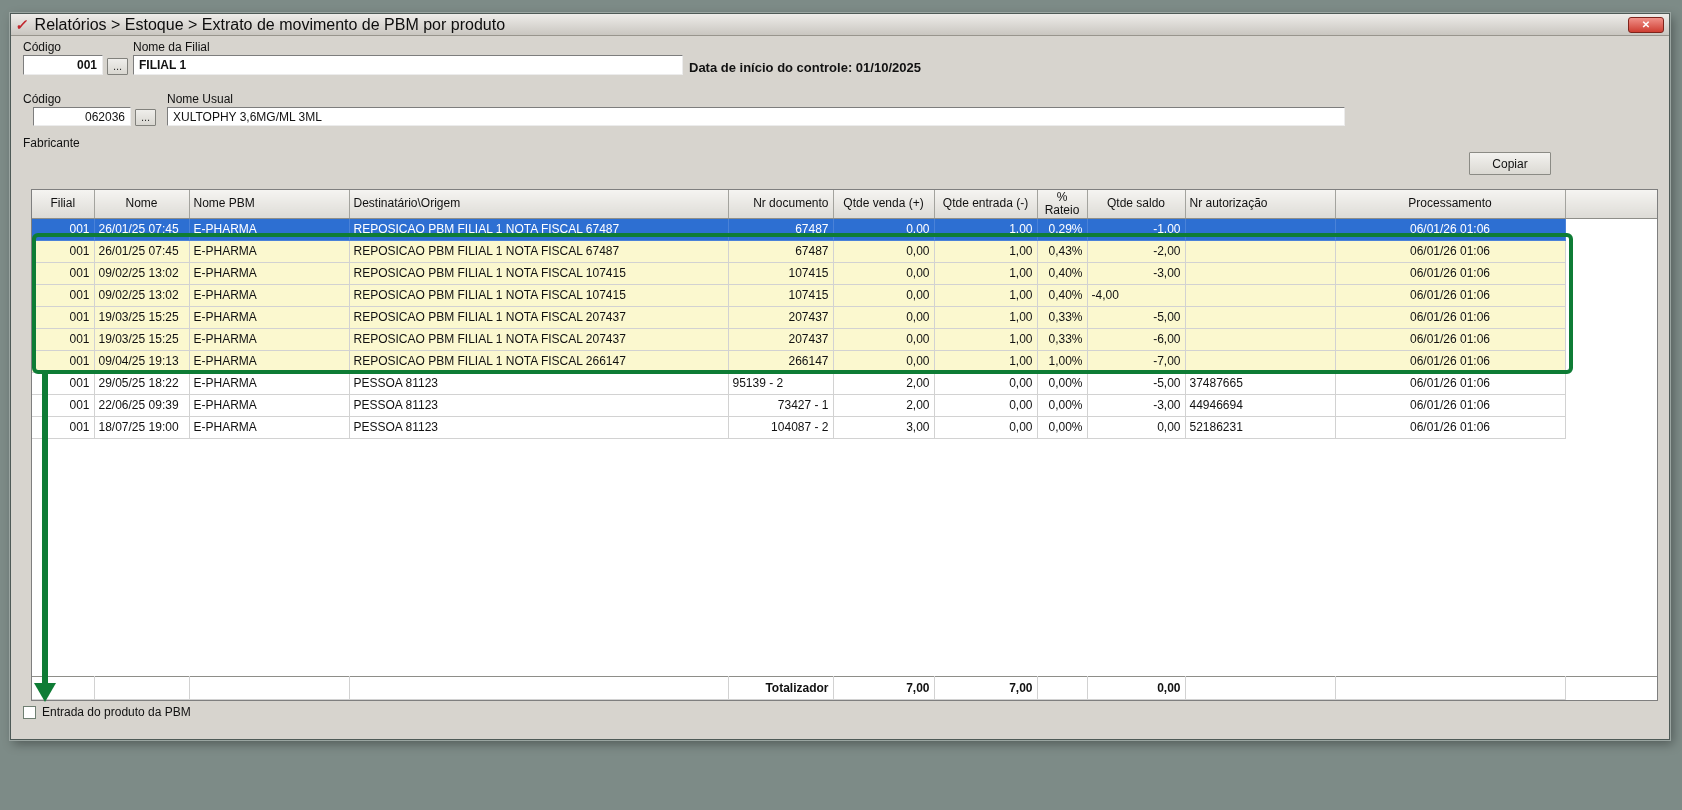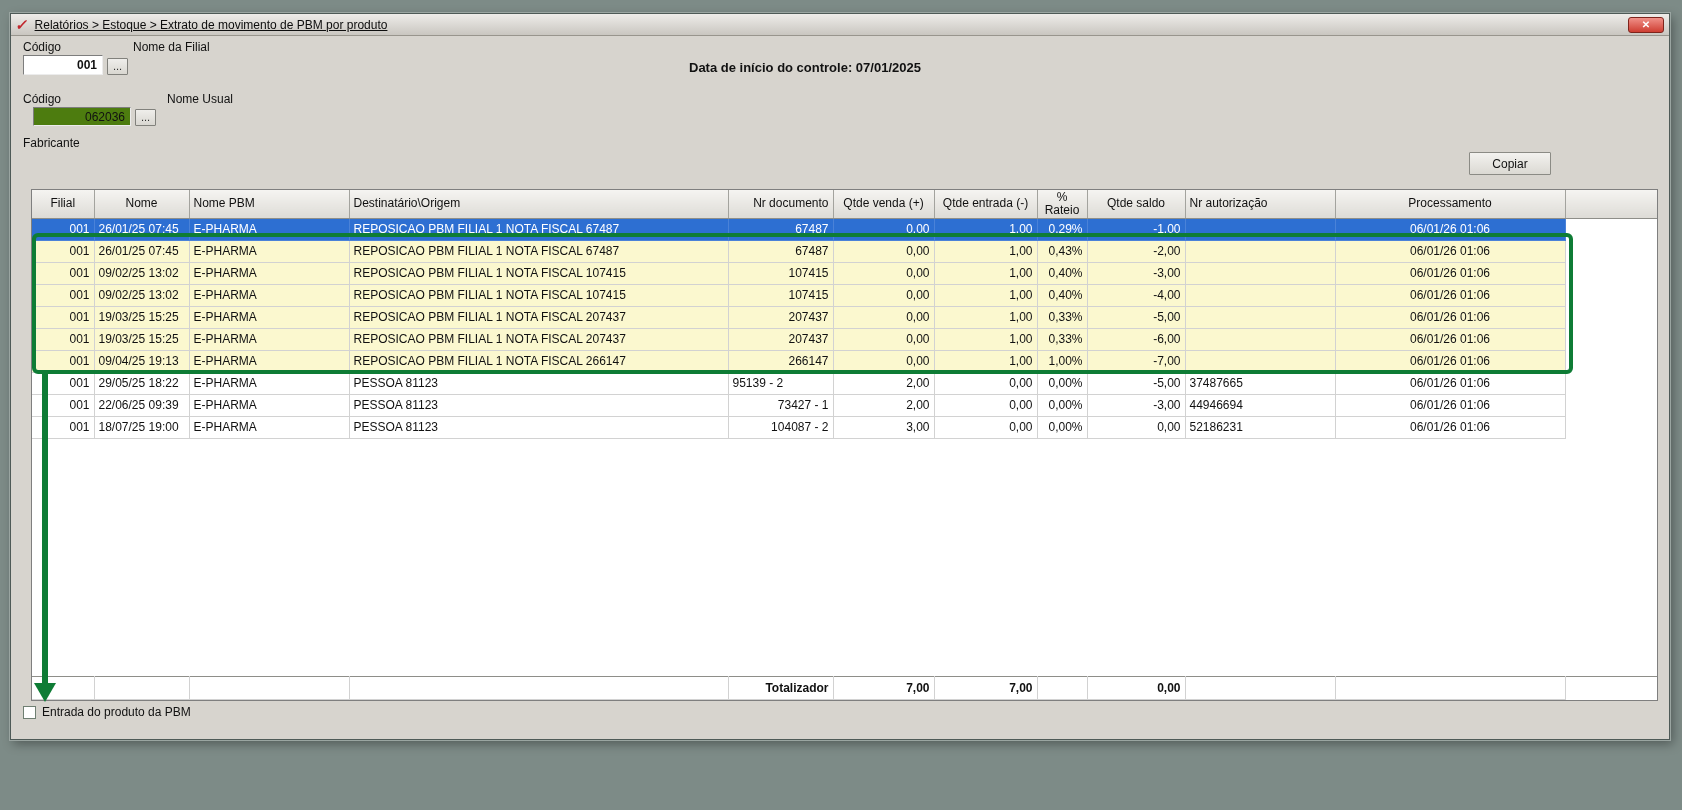--- a/index.html
+++ b/index.html
@@ -25,39 +25,39 @@
   }
   
   .titlebar{
     height:22px;
     background:linear-gradient(#eeece9,#c9c6c0);
     border-bottom:1px solid #98958d;
     display:flex;align-items:center;gap:6px;
     padding:0 5px;
   }
   .app-icon{color:#c1272d;font-weight:bold;font-size:15px;line-height:1;transform:skewX(-10deg);}
-  .title{font-size:12px;color:#0d0d0d;text-decoration:underline;}
+  .title{font-size:16px;color:#0d0d0d;}
   .close-btn{
     margin-left:auto;width:36px;height:16px;
     background:linear-gradient(#f09088,#ce3e32);
     border:1px solid #7e241c;border-radius:3px;
     color:#fff;font-size:10px;font-weight:bold;line-height:13px;
     text-align:center;padding:0;cursor:pointer;
     font-family:"Liberation Sans", sans-serif;
   }
   
   .lbl{position:absolute;font-size:12px;color:#111;white-space:nowrap;}
   .field{
     position:absolute;height:20px;
     background:#fff;
     border:1px solid;border-color:#7d7d7d #ececec #ececec #7d7d7d;
     padding:0 5px;display:flex;align-items:center;
     white-space:nowrap;overflow:hidden;font-size:12px;
   }
-  .field.ro{background:#4d7c0f;}
+  .field.ro{background:#ffffff;}
   .field.num{justify-content:flex-end;}
   .bold{font-weight:bold;}
   .static-bold{position:absolute;font-weight:bold;font-size:13px;white-space:nowrap;}
   .browse-btn{
     position:absolute;width:21px;height:17px;
     background:linear-gradient(#efeeeb,#d9d7d1);
     border:1px solid #81817c;border-radius:1px;
     font-size:11px;line-height:9px;text-align:center;padding:0;color:#333;
     font-family:"Liberation Sans", sans-serif;cursor:pointer;
   }
@@ -130,30 +130,36 @@
     </div>
 
     <span class="lbl" style="left:12px;top:26px">Código</span>
     <div class="field num bold" style="left:12px;top:41px;width:80px">
       <span>001</span>
     </div>
     <button class="browse-btn" style="left:96px;top:44px">
       <span>...</span>
     </button>
     <span class="lbl" style="left:122px;top:26px">Nome da Filial</span>
-    <span class="static-bold" style="left:678px;top:46px">Data de início do controle: 07/01/2025</span>
+    <div class="field bold" style="left:122px;top:41px;width:550px">
+      <span>FILIAL 1</span>
+    </div>
+    <span class="static-bold" style="left:678px;top:46px">Data de início do controle: 01/10/2025</span>
 
     <span class="lbl" style="left:12px;top:78px">Código</span>
     <div class="field num ro" style="left:22px;top:93px;width:98px;height:19px">
       <span>062036</span>
     </div>
     <button class="browse-btn" style="left:124px;top:95px">
       <span>...</span>
     </button>
     <span class="lbl" style="left:156px;top:78px">Nome Usual</span>
+    <div class="field ro" style="left:156px;top:93px;width:1178px;height:19px">
+      <span>XULTOPHY 3,6MG/ML 3ML</span>
+    </div>
 
     <span class="lbl" style="left:12px;top:122px">Fabricante</span>
     <button class="copy-btn">
       <span>Copiar</span>
     </button>
 
     <div class="grid-wrap">
       <table class="grid">
           <colgroup>
             <col style="width: 62px;">
@@ -231,21 +237,21 @@
             </tr>
             <tr class="highlight">
               <td style="text-align: right;">001</td>
               <td style="text-align: left;">09/02/25 13:02</td>
               <td style="text-align: left;">E-PHARMA</td>
               <td style="text-align: left;">REPOSICAO PBM FILIAL 1 NOTA FISCAL 107415</td>
               <td style="text-align: right;">107415</td>
               <td style="text-align: right;">0,00</td>
               <td style="text-align: right;">1,00</td>
               <td style="text-align: right;">0,40%</td>
-              <td style="text-align: right;">-4,00</td>
+              <td style="text-align: left;">-4,00</td>
               <td style="text-align: left;"></td>
               <td style="text-align: center;">06/01/26 01:06</td>
               <td style="text-align: left;"></td>
             </tr>
             <tr class="highlight">
               <td style="text-align: right;">001</td>
               <td style="text-align: left;">19/03/25 15:25</td>
               <td style="text-align: left;">E-PHARMA</td>
               <td style="text-align: left;">REPOSICAO PBM FILIAL 1 NOTA FISCAL 207437</td>
               <td style="text-align: right;">207437</td>

